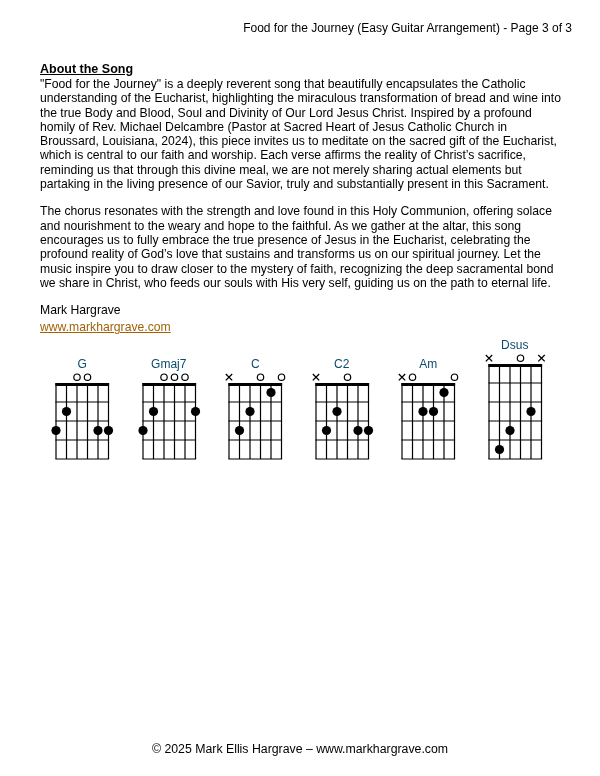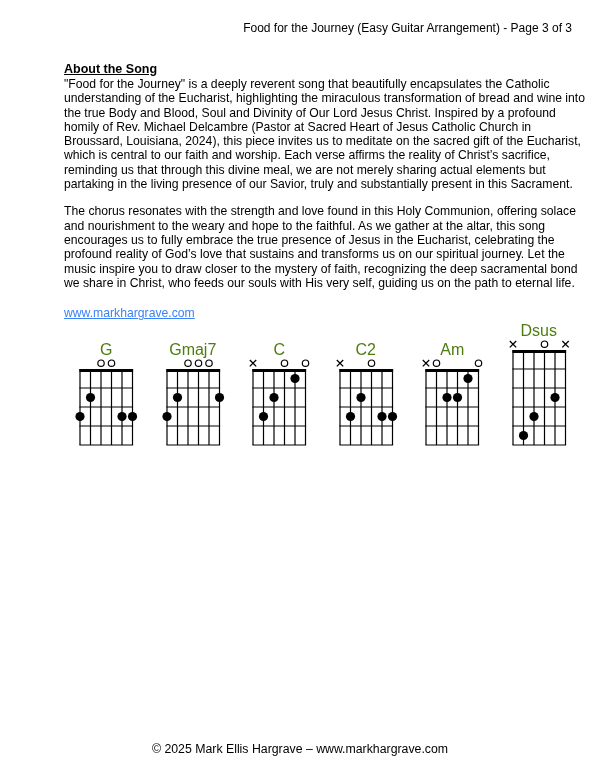--- a/index.html
+++ b/index.html
@@ -18,21 +18,20 @@
     right: 28px;
     font-size: 12px;
     line-height: 12px;
     color: #000;
   }
   .content {
     position: absolute;
     top: 62px;
     left: 40px;
     width: 524px;
-    margin-left: 24px;
   }
   .about-heading {
     font-size: 12.5px;
     font-weight: bold;
     text-decoration: underline;
     line-height: 15px;
     margin: 0;
   }
   .para {
     font-size: 12.2px;
@@ -61,24 +60,24 @@
     margin-left: 10px;
     margin-top: 3px;
     gap: 22px;
   }
   .chord {
     display: flex;
     flex-direction: column;
     align-items: center;
   }
   .chord-name {
-    font-size: 16px;
+    font-size: 12px;
     line-height: 14px;
     text-align: left;
-    color: #4d7c0f;
+    color: #0c4a6e;
   }
   .page-footer {
     position: absolute;
     top: 742px;
     left: 0;
     width: 100%;
     text-align: center;
     font-size: 12.3px;
     color: #000;
   }
@@ -86,22 +85,23 @@
 </head>
 <body>
 
 <div class="page-header">Food for the Journey (Easy Guitar Arrangement) - Page 3 of 3</div>
 
 <div class="content">
   <h2 class="about-heading">About the Song</h2>
   <p class="para">"Food for the Journey" is a deeply reverent song that beautifully encapsulates the Catholic understanding of the Eucharist, highlighting the miraculous transformation of bread and wine into the true Body and Blood, Soul and Divinity of Our Lord Jesus Christ. Inspired by a profound homily of Rev. Michael Delcambre (Pastor at Sacred Heart of Jesus Catholic Church in Broussard, Louisiana, 2024), this piece invites us to meditate on the sacred gift of the Eucharist, which is central to our faith and worship. Each verse affirms the reality of Christ’s sacrifice, reminding us that through this divine meal, we are not merely sharing actual elements but partaking in the living presence of our Savior, truly and substantially present in this Sacrament.</p>
   <p class="para">The chorus resonates with the strength and love found in this Holy Communion, offering solace and nourishment to the weary and hope to the faithful. As we gather at the altar, this song encourages us to fully embrace the true presence of Jesus in the Eucharist, celebrating the profound reality of God’s love that sustains and transforms us on our spiritual journey. Let the music inspire you to draw closer to the mystery of faith, recognizing the deep sacramental bond we share in Christ, who feeds our souls with His very self, guiding us on the path to eternal life.</p>
 
+  <div class="sig-name">Mark Hargrave</div>
   <div>
-    <a class="sig-link" style="color: #3b82f6; text-decoration: underline;">www.markhargrave.com</a>
+    <a class="sig-link" style="color: #a16207; text-decoration: underline;">www.markhargrave.com</a>
   </div>
 
 
   <div class="chord-row">
       <div class="chord">
         <div class="chord-name">G</div>
         <svg width="64.5" height="90" viewBox="0 0 64.5 90" xmlns="http://www.w3.org/2000/svg">
           <circle cx="27" cy="6.2" r="3.2" fill="none" stroke="#000" stroke-width="1.2"></circle>
           <circle cx="37.5" cy="6.2" r="3.2" fill="none" stroke="#000" stroke-width="1.2"></circle>
           <rect x="5.4" y="12" width="53.7" height="3" fill="#000"></rect>

